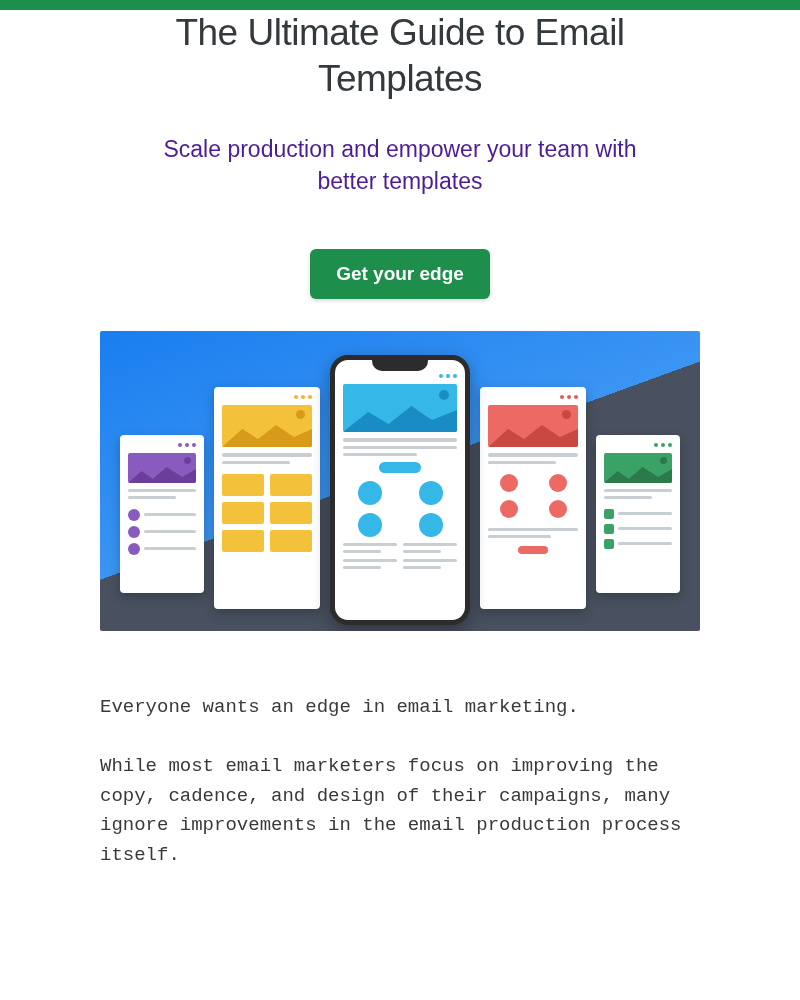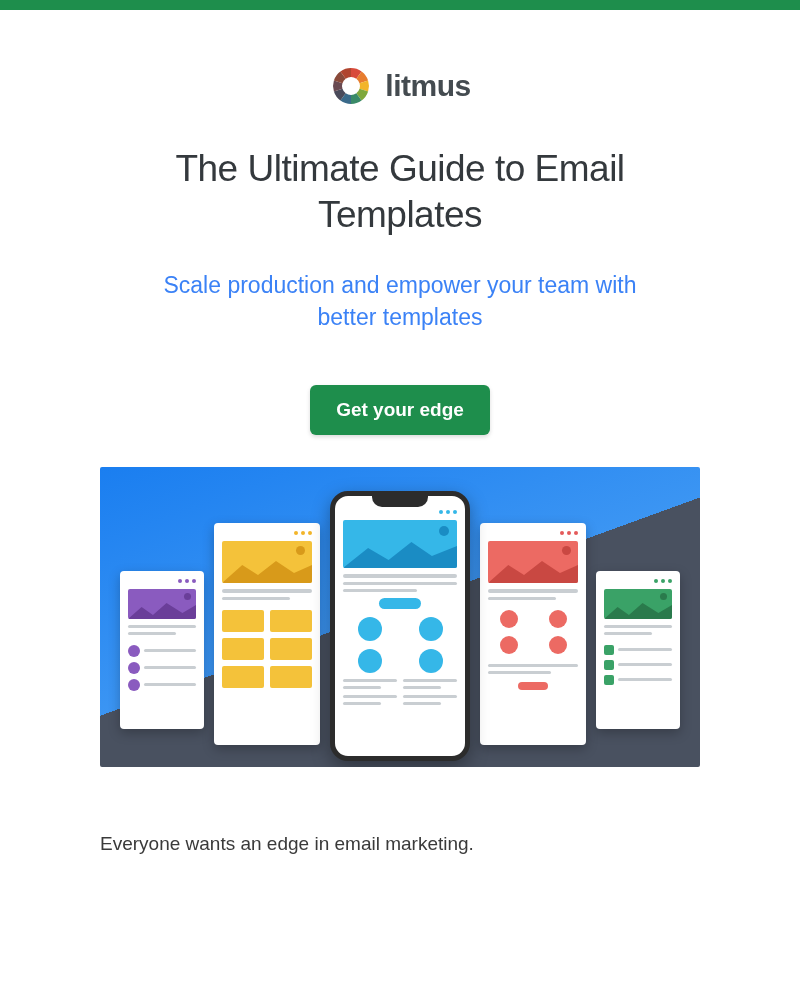--- a/index.html
+++ b/index.html
@@ -36,21 +36,21 @@
     font-size: 37px;
     font-weight: 400;
     color: #34393d;
     text-align: center;
     line-height: 1.25;
     margin: 0 0 30px 0;
     letter-spacing: -0.5px;
   }
   .subtitle {
     font-size: 23px;
-    color: #3b82f6;
+    color: #4c1d95;
     text-align: center;
     line-height: 1.4;
     margin: 0 auto 52px auto;
     max-width: 520px;
   }
   .cta-wrap { text-align: center; margin-bottom: 32px; }
   .cta-button {
     display: inline-block;
     background: #1e8e4c;
     color: #ffffff;
@@ -119,46 +119,29 @@
   .pill { border-radius:10px; }
   .grid2 { display:grid; grid-template-columns:1fr 1fr; gap:6px; }
   .circle { border-radius:50%; }
 
   .body-text {
     font-size: 19px;
     color: #3a3a3a;
     line-height: 1.55;
     margin-top: 62px;
   }
-  .body-text p { margin-bottom: 30px; }
+  .body-text p { margin-bottom: 30px; font-family: Liberation Mono, monospace; }
 </style>
 </head>
 <body>
 
 <div class="top-bar"></div>
 
 <div class="container">
 
-  <div class="logo-row">
-    <svg class="logo-mark" width="44" height="44" viewBox="0 0 44 44">
-      <g transform="translate(22,22)">
-        <path d="M0,-18 A18,18 0 0,1 10.6,-14.6 L5.3,-7.3 A9,9 0 0,0 0,-9 Z" fill="#d84a3a"></path>
-        <path d="M10.6,-14.6 A18,18 0 0,1 17.1,-5.6 L8.55,-2.8 A9,9 0 0,0 5.3,-7.3 Z" fill="#e77c2f"></path>
-        <path d="M17.1,-5.6 A18,18 0 0,1 17.1,5.6 L8.55,2.8 A9,9 0 0,0 8.55,-2.8 Z" fill="#f2b52a"></path>
-        <path d="M17.1,5.6 A18,18 0 0,1 10.6,14.6 L5.3,7.3 A9,9 0 0,0 8.55,2.8 Z" fill="#7fa83c"></path>
-        <path d="M10.6,14.6 A18,18 0 0,1 0,18 L0,9 A9,9 0 0,0 5.3,7.3 Z" fill="#3a8a68"></path>
-        <path d="M0,18 A18,18 0 0,1 -10.6,14.6 L-5.3,7.3 A9,9 0 0,0 0,9 Z" fill="#3a6a8a"></path>
-        <path d="M-10.6,14.6 A18,18 0 0,1 -17.1,5.6 L-8.55,2.8 A9,9 0 0,0 -5.3,7.3 Z" fill="#4a4a5a"></path>
-        <path d="M-17.1,5.6 A18,18 0 0,1 -17.1,-5.6 L-8.55,-2.8 A9,9 0 0,0 -8.55,2.8 Z" fill="#6a4a52"></path>
-        <path d="M-17.1,-5.6 A18,18 0 0,1 -10.6,-14.6 L-5.3,-7.3 A9,9 0 0,0 -8.55,-2.8 Z" fill="#8a4a3a"></path>
-        <path d="M-10.6,-14.6 A18,18 0 0,1 0,-18 L0,-9 A9,9 0 0,0 -5.3,-7.3 Z" fill="#b0452f"></path>
-      </g>
-    </svg>
-    <span class="logo-text">litmus</span>
-  </div>
 
   <h1 class="title">
     <span>The Ultimate Guide to Email Templates</span>
   </h1>
 
   <p class="subtitle">Scale production and empower your team with better templates</p>
 
   <div class="cta-wrap">
     <button class="cta-button">Get your edge</button>
   </div>
@@ -329,15 +312,16 @@
             <span style="width:10px;height:10px;background:#3aa267;border-radius:2px"></span>
             <div class="line" style="flex:1"></div>
           </div>
       </div>
     </div>
 
   </div>
 
   <div class="body-text">
     <p>Everyone wants an edge in email marketing.</p>
+    <p>While most email marketers focus on improving the copy, cadence, and design of their campaigns, many ignore improvements in the email production process itself.</p>
   </div>
 
 </div>
 
 </body></html>

